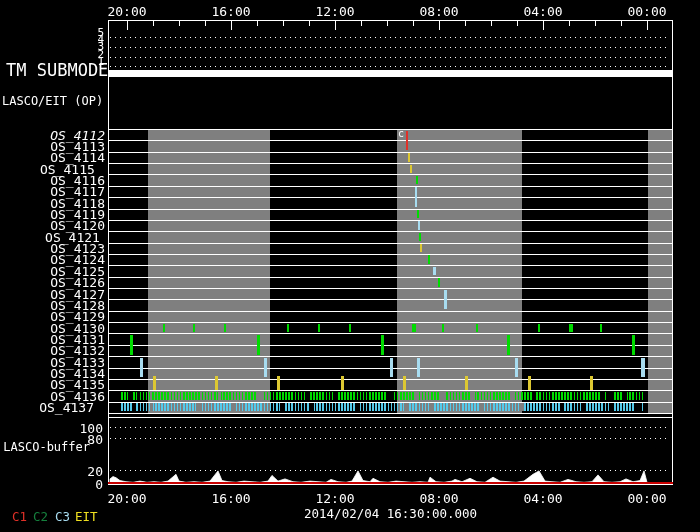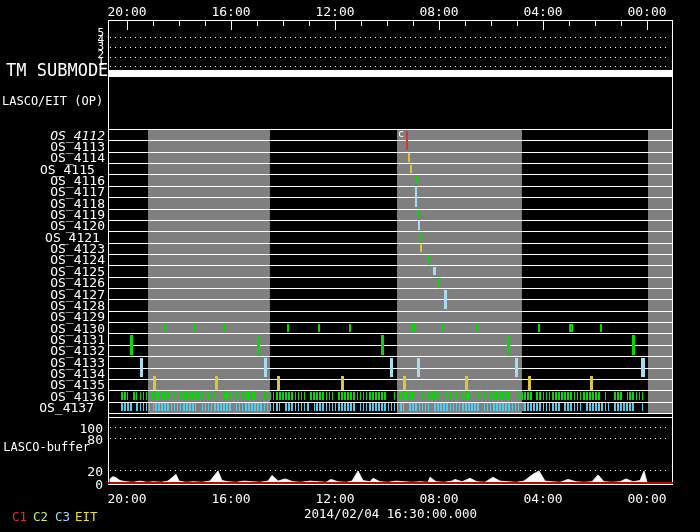--- a/index.html
+++ b/index.html
@@ -205,17 +205,17 @@
       <div class="dots" style="position: absolute; left: 110px; top: 470px; width: 557px; height: 1px;"></div>
       <div style="position: absolute; left: 63px; top: 477px; width: 40px; text-align: right; font-size: 13px;">0</div>
       <div style="position: absolute; left: 63px; top: 464px; width: 40px; text-align: right; font-size: 13px;">20</div>
       <div style="position: absolute; left: 63px; top: 432px; width: 40px; text-align: right; font-size: 13px;">80</div>
       <div style="position: absolute; left: 63px; top: 421px; width: 40px; text-align: right; font-size: 13px;">100</div>
       <svg width="564" height="67" viewBox="108 417 564 67" style="position: absolute; left: 108px; top: 417px;">
         <polygon points="110,484 110,478.9 113,476.6 116,477.7 120,480.6 126,481.7 133,482.3 140,481.1 147,482.3 154,481.7 161,482.3 168,481.1 176,474.3 179,481.1 186,482.3 194,481.7 202,482.3 210,481.1 218,470.9 222,480.6 228,481.7 236,482.3 244,481.1 252,481.7 260,482.3 268,481.1 272,475.4 278,481.1 285,478.9 293,481.7 301,482.3 310,481.1 318,481.7 326,482.3 331,479.4 338,481.7 346,482.3 352,481.1 358,470.9 363,480.6 370,481.7 373,478.3 380,481.7 388,482.3 396,481.1 404,481.7 412,482.3 420,481.7 428,482.3 430,477.2 436,481.7 444,482.3 452,481.1 455,479.4 462,481.7 470,478.3 477,481.7 485,482.3 493,477.2 500,481.1 508,481.7 516,482.3 524,481.1 533,474.3 539,470.9 545,481.1 552,481.7 560,482.3 568,479.4 576,481.7 584,482.3 592,481.7 598,474.9 604,481.7 612,482.3 620,481.7 626,478.9 633,481.7 640,480.6 644,470.9 647,482.3 647,484" fill="#ffffff" stroke="#ffffff" stroke-width="0.8"></polygon>
       </svg>
       <div style="position: absolute; left: 108px; top: 482px; width: 565px; height: 2px; background: rgb(200, 0, 0);"></div>
       <div style="position: absolute; left: 12px; top: 509px; font-size: 12.5px; color: rgb(224, 48, 40);">C1</div>
-      <div style="position: absolute; left: 33px; top: 509px; font-size: 12.5px; color: #bef264;">C2</div>
+      <div style="position: absolute; left: 33px; top: 509px; font-size: 12.5px; color: #15803d;">C2</div>
       <div style="position: absolute; left: 55px; top: 509px; font-size: 12.5px; color: rgb(168, 220, 240);">C3</div>
       <div style="position: absolute; left: 75px; top: 509px; font-size: 12.5px; color: rgb(240, 224, 32);">EIT</div>
     </div>
 </div>
 
 </body></html>

